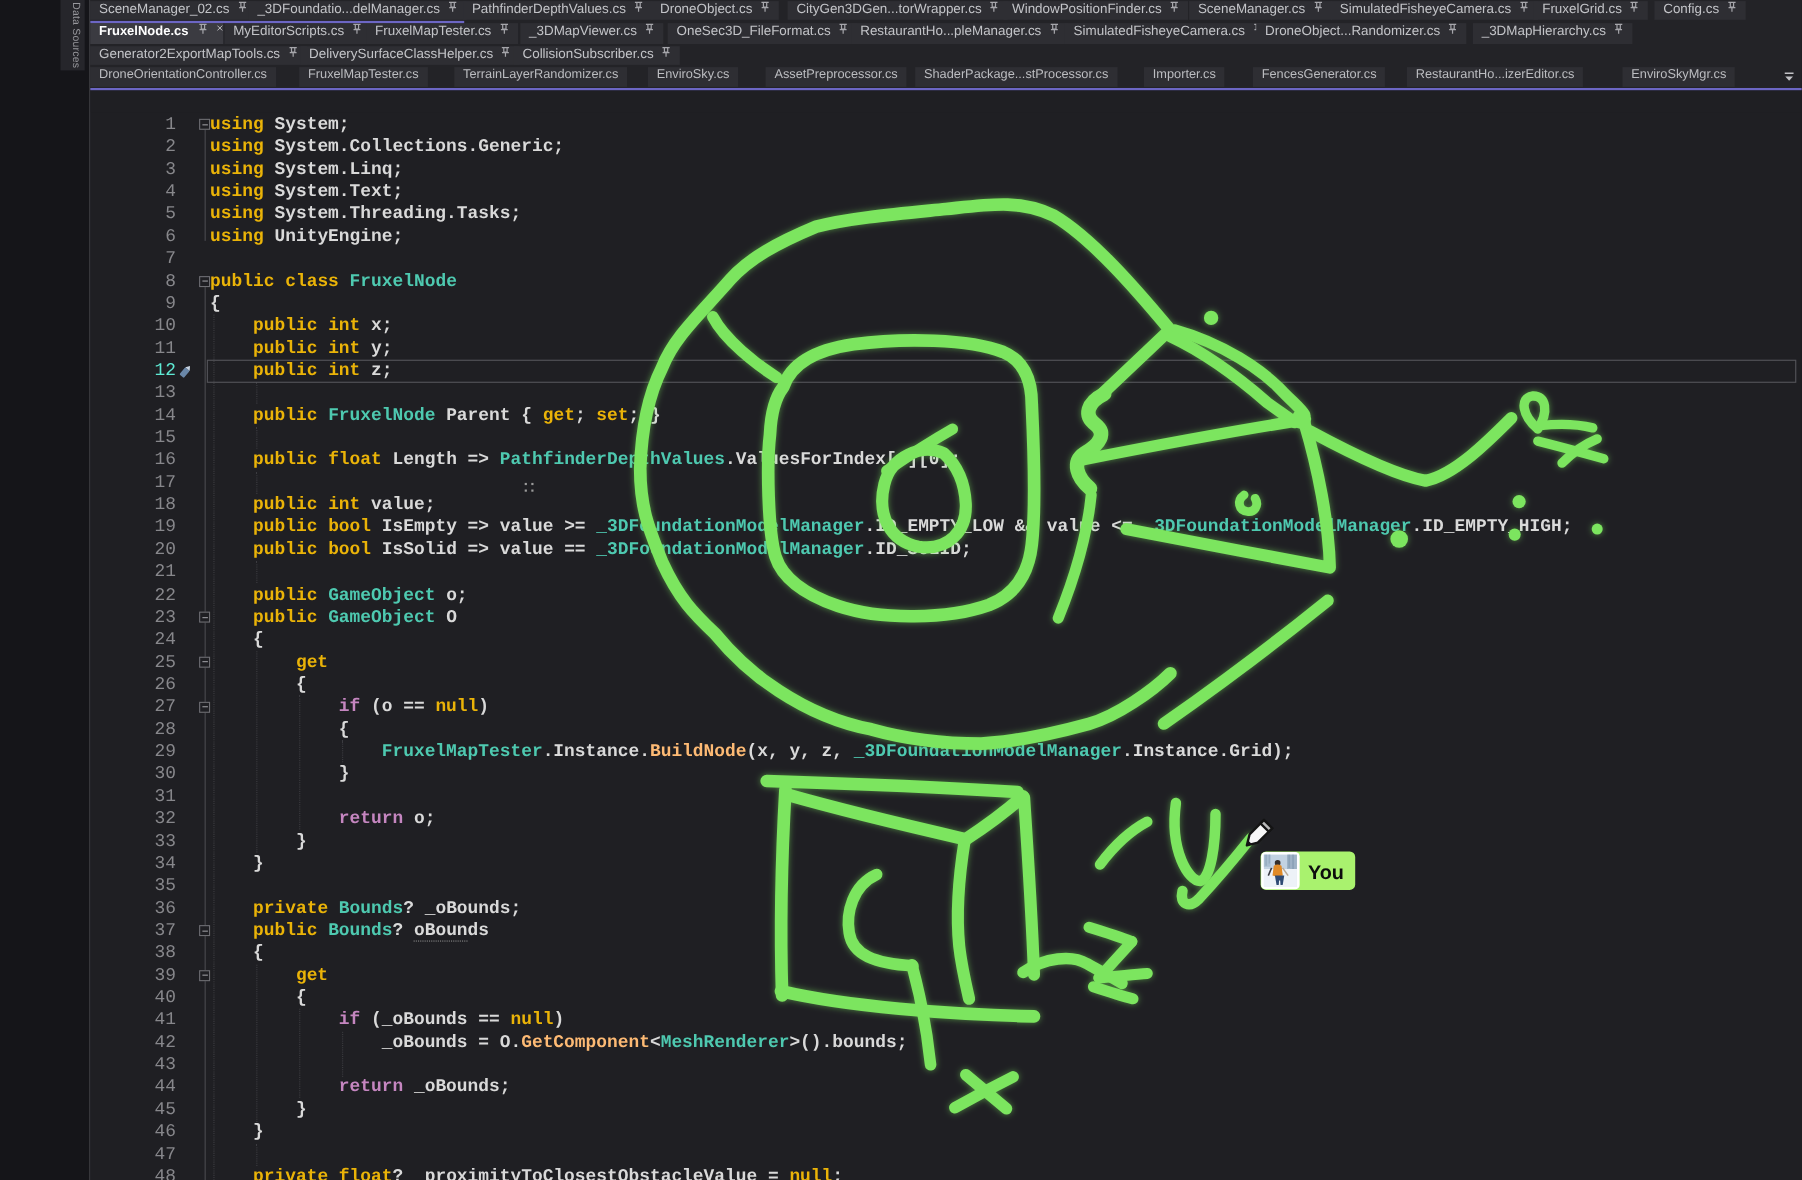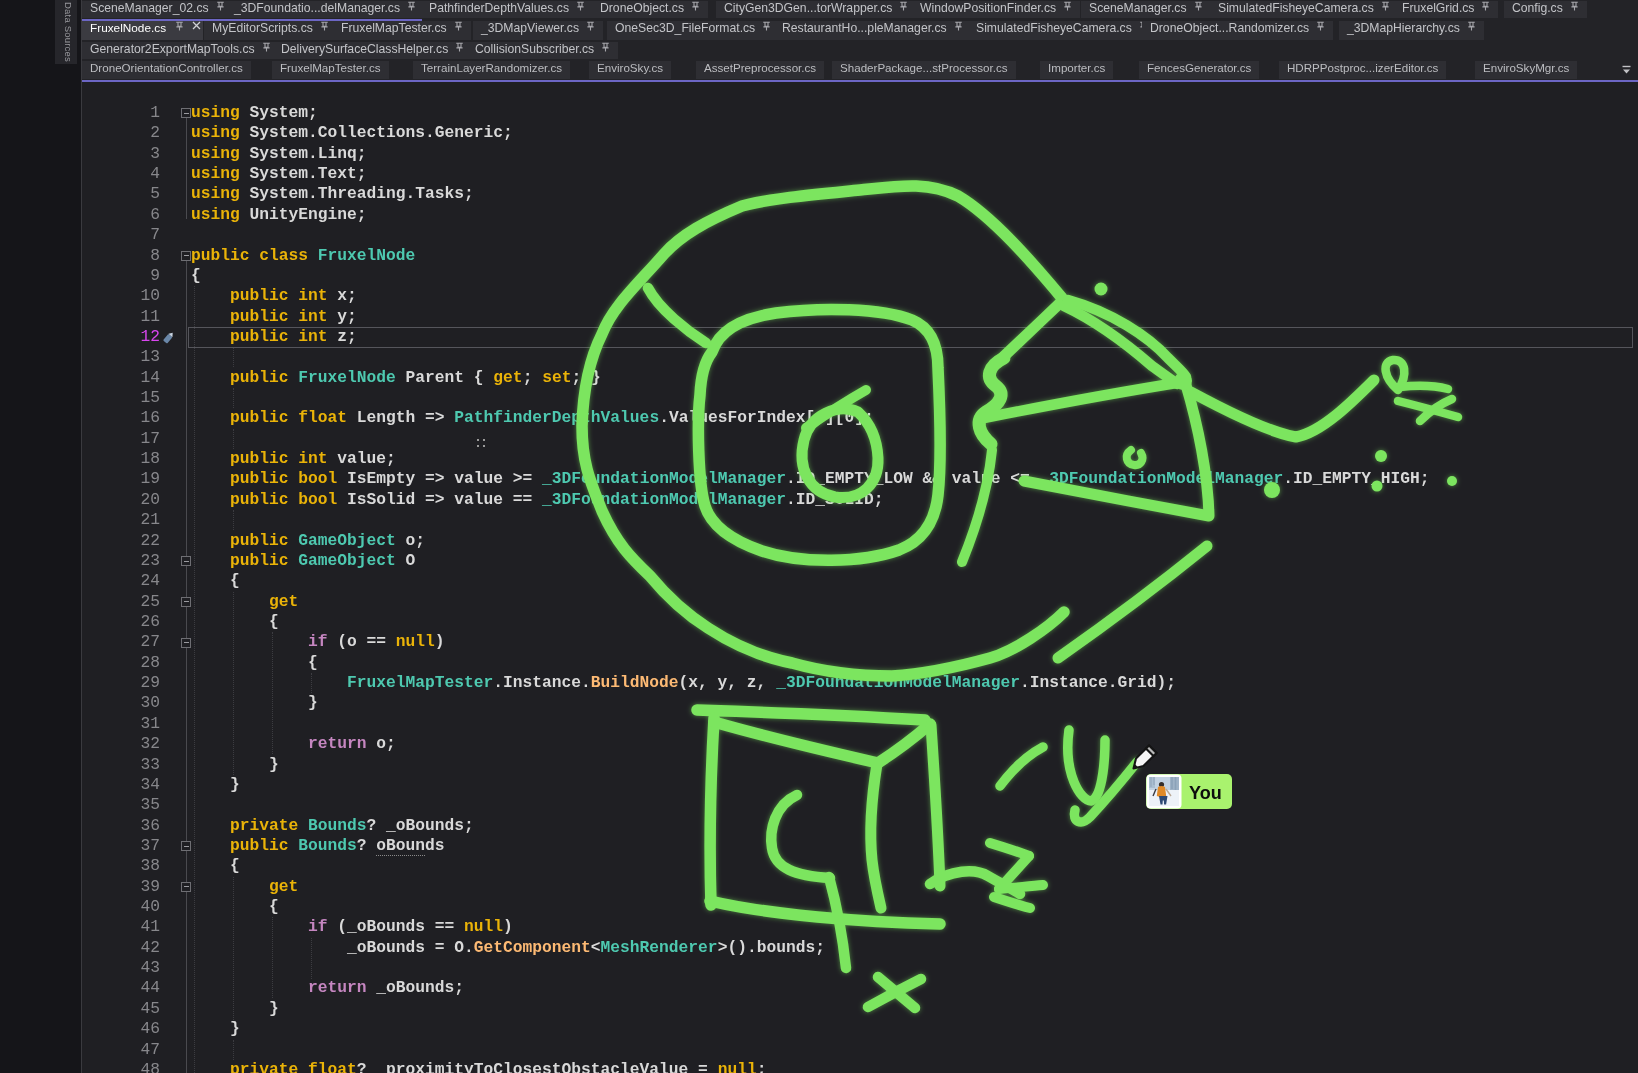--- a/index.html
+++ b/index.html
@@ -4,29 +4,29 @@
 html,body{width:1638px;height:1073px;overflow:hidden;background:#1f1f23}
 #app{position:relative;width:1638px;height:1073px;font-family:"Liberation Sans",sans-serif;background:#1f1f23}
 #side{position:absolute;left:0;top:0;width:82px;height:1073px;background:#151519}
 #dstab{position:absolute;left:55px;top:0;width:22px;height:64px;background:#26262b}
 #dstxt{position:absolute;left:60px;top:2px;width:14px;height:120px;writing-mode:vertical-rl;font-size:9.5px;color:#98989d;letter-spacing:.2px}
 #tabarea{position:absolute;left:82px;top:0;width:1556px;height:82px;background:#232327}
 .tab{position:absolute;background:#2e2e33;color:#c3c4c8;font-size:12.2px;display:flex;align-items:flex-start;white-space:nowrap;overflow:hidden;padding-right:8px}
 .tab span{padding-left:8px}
 .tab.r4{font-size:11.6px;color:#bcbdc1}
 .tab .pin{margin-left:7px;flex:none}
-.tab.active{background:#3b3b41;color:#ffffff;font-weight:normal;font-size:11.8px}
+.tab.active{background:#3b3b41;color:#ffffff;font-weight:bold;font-size:11.8px}
 .tab.active .xx{margin-left:8px}
 .tab.active .pin{margin-left:9px}
 #nav{position:absolute;left:82px;top:82px;width:1556px;height:20px;background:#313136;font-size:13.5px;letter-spacing:.2px;color:#cfcfd3}
 #nav span{position:absolute;top:2.5px}
 #nav .da{position:absolute;top:8px;width:0;height:0;border-left:4px solid transparent;border-right:4px solid transparent;border-top:4.5px solid #bdbdc2}
 #editor{position:absolute;left:82px;top:102px;width:1556px;height:971px;background:#1f1f23}
 #lnum{position:absolute;left:100px;top:103.0px;width:60px;text-align:right;font-family:"Liberation Mono",monospace;font-size:16.25px;line-height:20.36px;color:#87878b}
-#lnum .cur{color:#d946ef}
+#lnum .cur{color:#5eead4}
 #code{position:absolute;left:191.0px;top:103.0px;font-family:"Liberation Mono",monospace;font-weight:bold;font-size:16.25px;line-height:20.36px;color:#d9d9d9;white-space:pre}
 #code .k{color:#eab308}
 #code .c{color:#c586c0}
 #code .t{color:#4ec9b0}
 #code .m{color:#fdba74}
 #code .du{border-bottom:1px dotted #8a8a8a}
 .fold{position:absolute;width:10px;height:10px;border:1px solid #6e6e73;background:#1f1f23;z-index:3}
 .fold i{position:absolute;left:1.5px;top:3.5px;width:5px;height:1px;background:#9a9a9f}
 .vln{position:absolute;width:1px;background:#4a4a4f}
 .ig{position:absolute;width:1px;border-left:1px dotted #3c3c41}
@@ -195,21 +195,21 @@
 <div class="tab r4" style="left:750px;top:61px;height:18px">
         <span>ShaderPackage...stProcessor.cs</span>
       </div>
 <div class="tab r4" style="left:958px;top:61px;height:18px">
         <span>Importer.cs</span>
       </div>
 <div class="tab r4" style="left:1057px;top:61px;height:18px">
         <span>FencesGenerator.cs</span>
       </div>
 <div class="tab r4" style="left:1197px;top:61px;height:18px">
-        <span>HDRPPostproc...izerEditor.cs</span>
+        <span>RestaurantHo...izerEditor.cs</span>
       </div>
 <div class="tab r4" style="left:1393px;top:61px;height:18px">
         <span>EnviroSkyMgr.cs</span>
       </div>
 <div style="position:absolute;left:0px;top:19px;width:340px;height:2px;background:#6c66c4"></div>
 <div style="position:absolute;left:0px;top:80px;width:1556px;height:2px;background:#6c66c4"></div>
 <svg style="position:absolute;left:1538px;top:64px" width="13" height="13" viewBox="0 0 13 13">
         <path d="M2.5 2.5 H10.5" stroke="#c2c2c6" stroke-width="1.4"></path>
         <path d="M3 5.5 L6.5 9.5 L10 5.5 Z" fill="#c2c2c6"></path>
       </svg>

